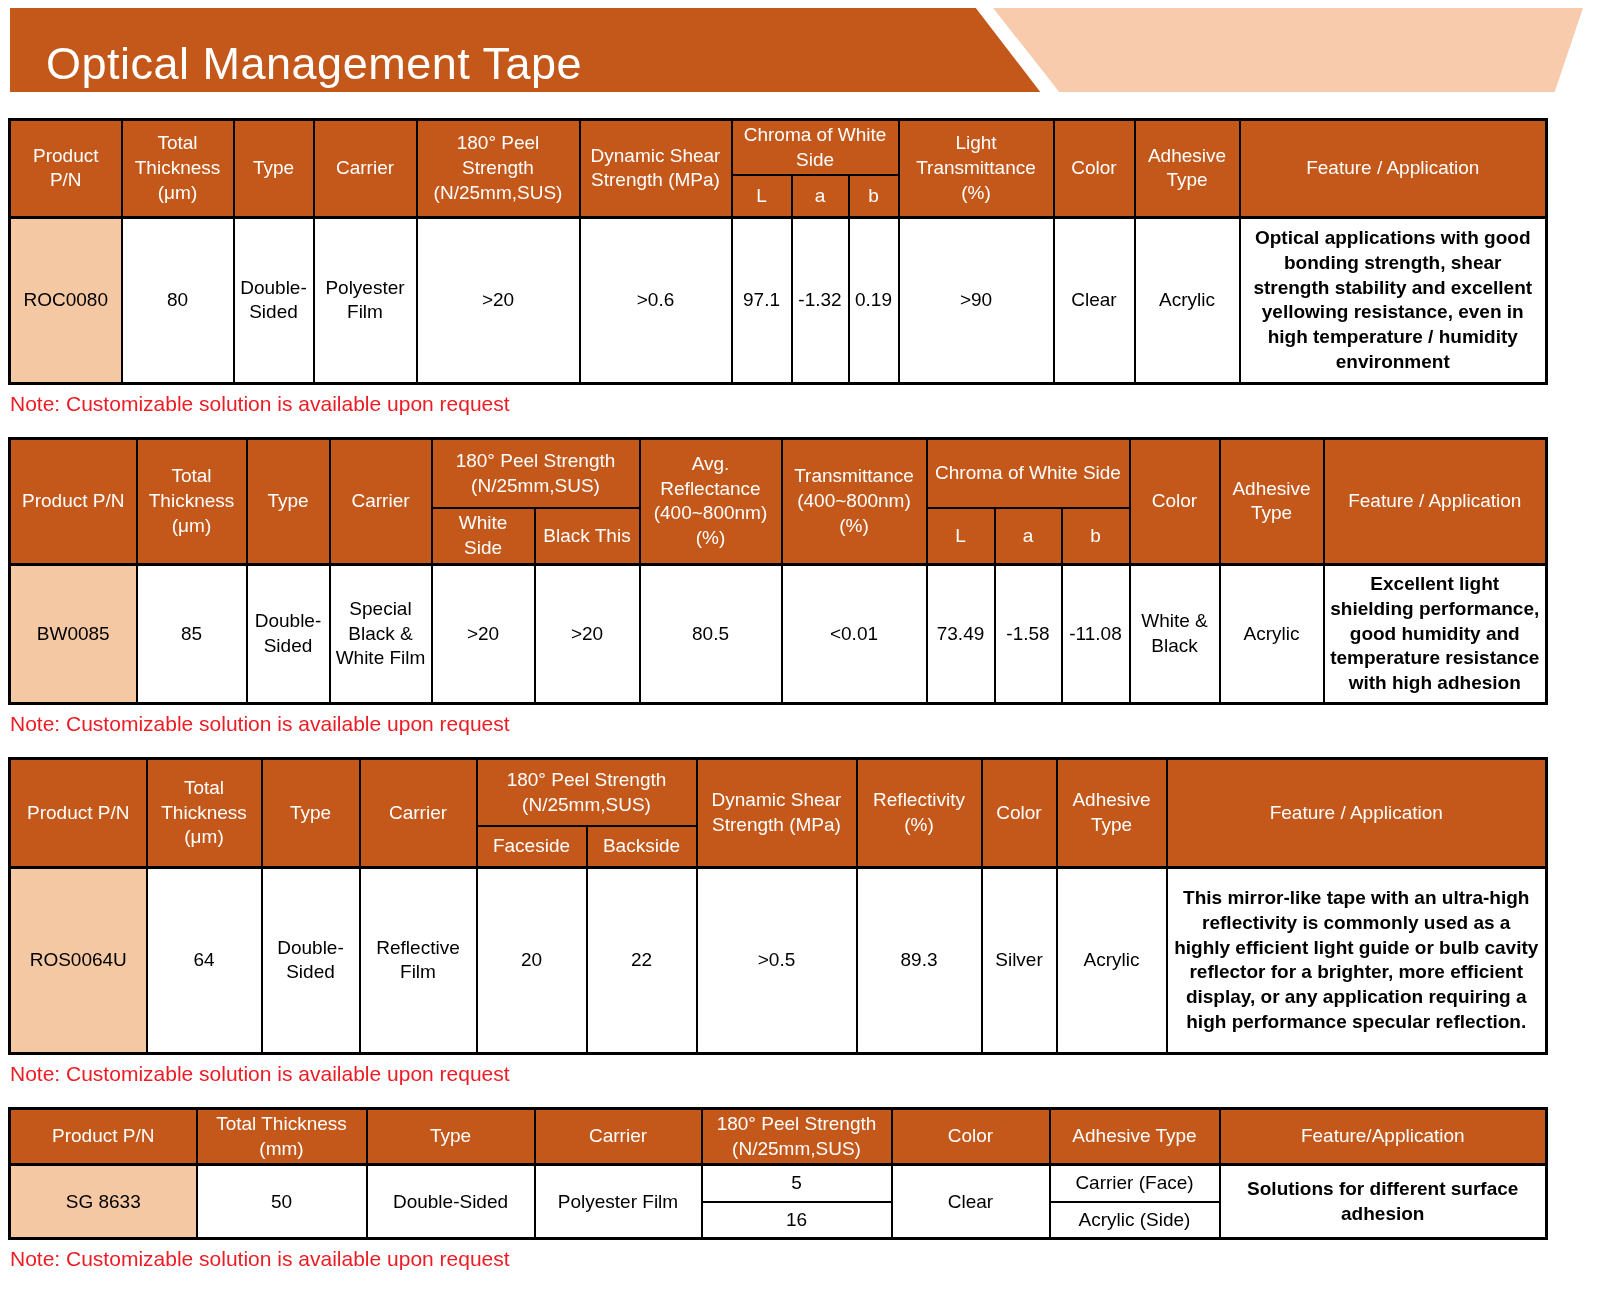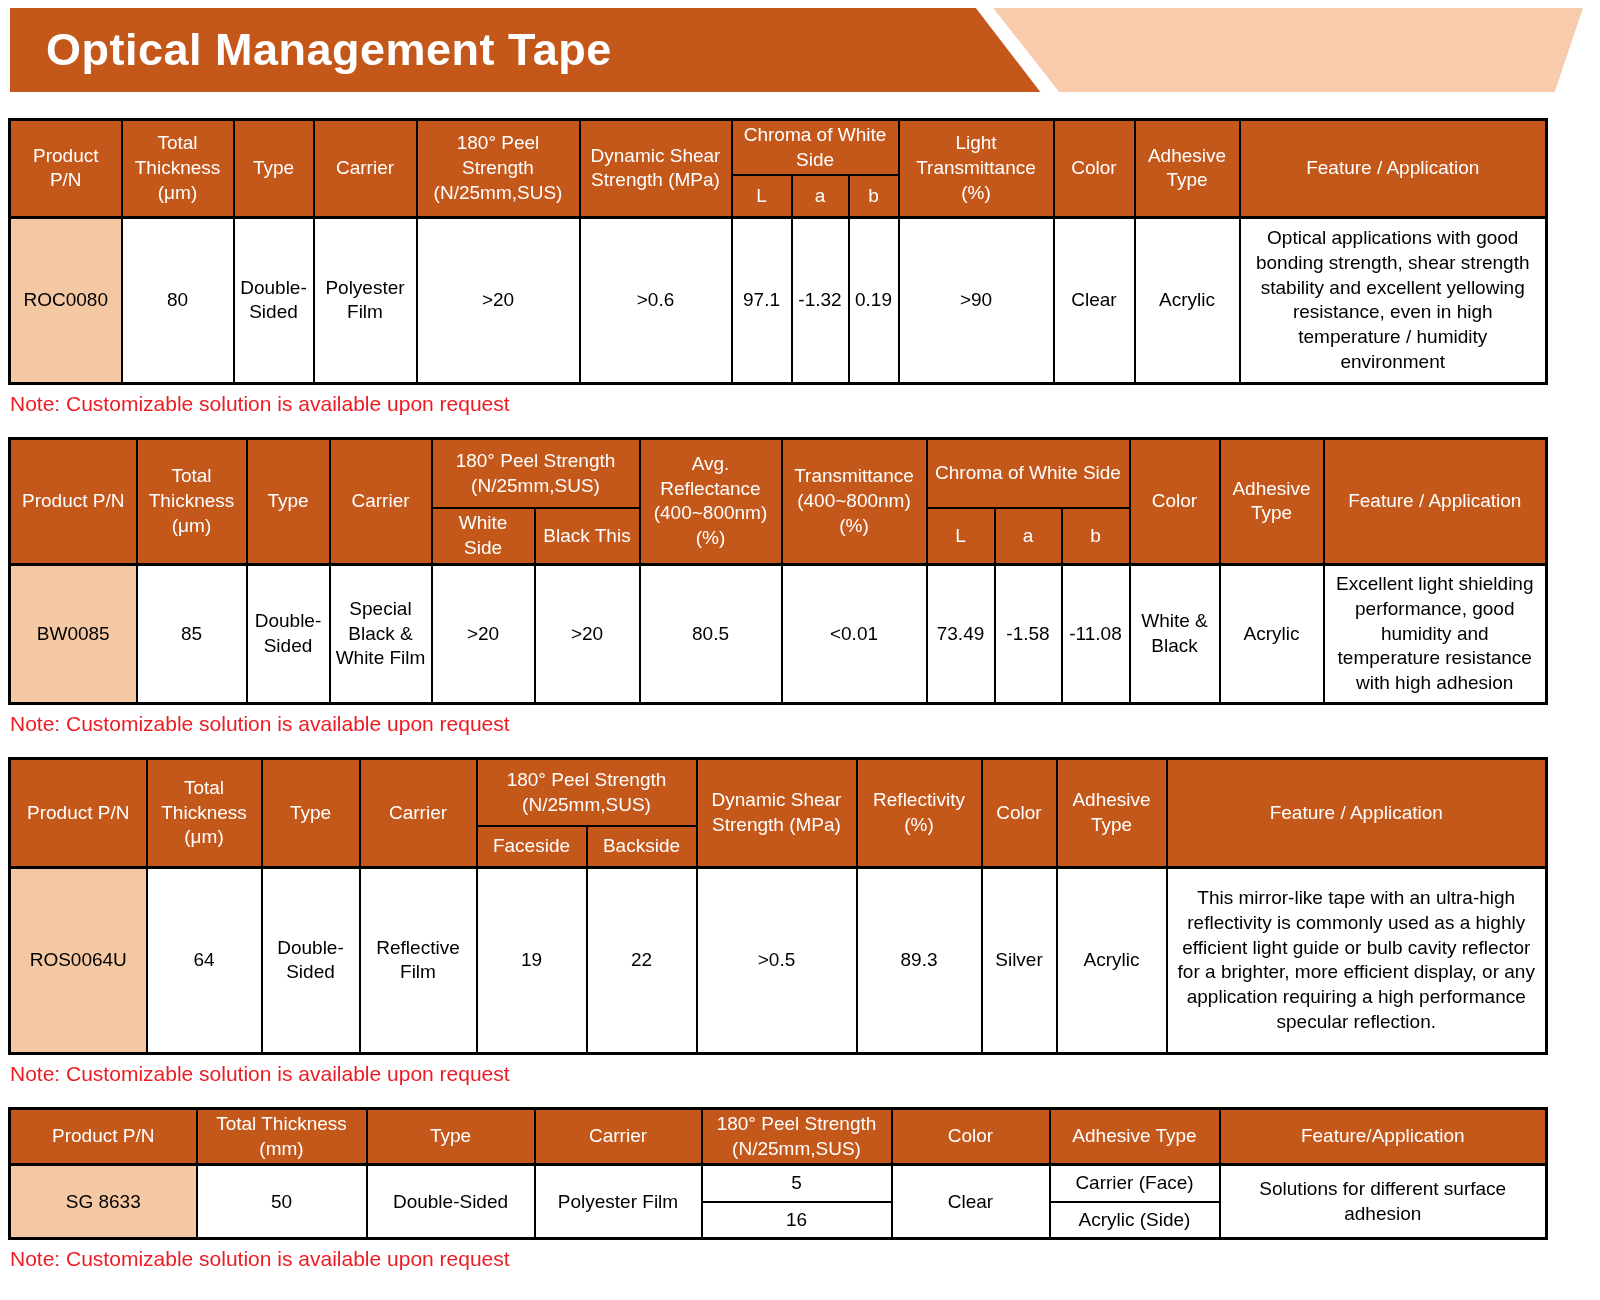--- a/index.html
+++ b/index.html
@@ -13,41 +13,41 @@
     position:absolute;left:0;top:0;width:100%;height:100%;
     background:#C4571A;
     clip-path:polygon(0 0, 61.4% 0, 65.5% 100%, 0 100%);
   }
   .banner .peach{
     position:absolute;left:0;top:0;width:100%;height:100%;
     background:#F8CBAD;
     clip-path:polygon(62.5% 0, 100% 0, 98.2% 100%, 66.7% 100%);
   }
   .banner .title{
-    position:absolute;left:36px;top:0;height:85px;line-height:84px;
-    color:#fff;font-size:45px;font-weight:bold;letter-spacing:0.5px;
+    position:absolute;left:36px;top:14px;height:85px;line-height:84px;
+    color:#fff;font-size:45px;font-weight:normal;letter-spacing:0.5px;
   }
   
   table.spec{
     border-collapse:collapse;table-layout:fixed;
     margin:0 0 0 8px;width:1537px;
     border:3px solid #000;
   }
   table.spec th, table.spec td{
     border:2px solid #000;
     text-align:center;vertical-align:middle;
     padding:2px 5px;font-size:19px;line-height:1.3;
     overflow:hidden;
   }
   table.spec th{
     background:#C4571A;color:#fff;font-weight:normal;
   }
   table.spec tbody tr:first-child td{border-top:3px solid #000;}
   td.accent{background:#F5C8A4;}
-  td.feature-cell{text-align:left;padding:3px 10px;line-height:1.38;}
+  td.feature-cell{text-align:left;padding:3px 10px;line-height:1.38;font-weight:bold;}
   
   tr.t1h1{height:53px;} tr.t1h2{height:42px;} tr.t1r{height:166px;}
   tr.t2h1{height:70px;} tr.t2h2{height:44px;} tr.t2r{height:139px;}
   tr.t3h1{height:68px;} tr.t3h2{height:41px;} tr.t3r{height:186px;}
   tr.t4h1{height:54px;} tr.t4r1{height:37px;} tr.t4r2{height:37px;}
   
   .note{
     margin:7px 0 22px 10px;
     color:#ED1C24;font-size:21px;line-height:1.1;
   }
@@ -208,21 +208,21 @@
       <th>Faceside</th>
       <th>Backside</th>
     </tr>
   </thead>
   <tbody>
     <tr class="t3r">
       <td class="accent">ROS0064U</td>
       <td>64</td>
       <td>Double-Sided</td>
       <td>Reflective Film</td>
-      <td>19</td>
+      <td>20</td>
       <td>22</td>
       <td>&gt;0.5</td>
       <td>89.3</td>
       <td>Silver</td>
       <td>Acrylic</td>
       <td class="feature-cell">This mirror-like tape with an ultra-high reflectivity is commonly used as a highly efficient light guide or bulb cavity reflector for a brighter, more efficient display, or any application requiring a high performance specular reflection.</td>
     </tr>
   </tbody>
 </table>
 <div class="note">Note: Customizable solution is available upon request</div>

